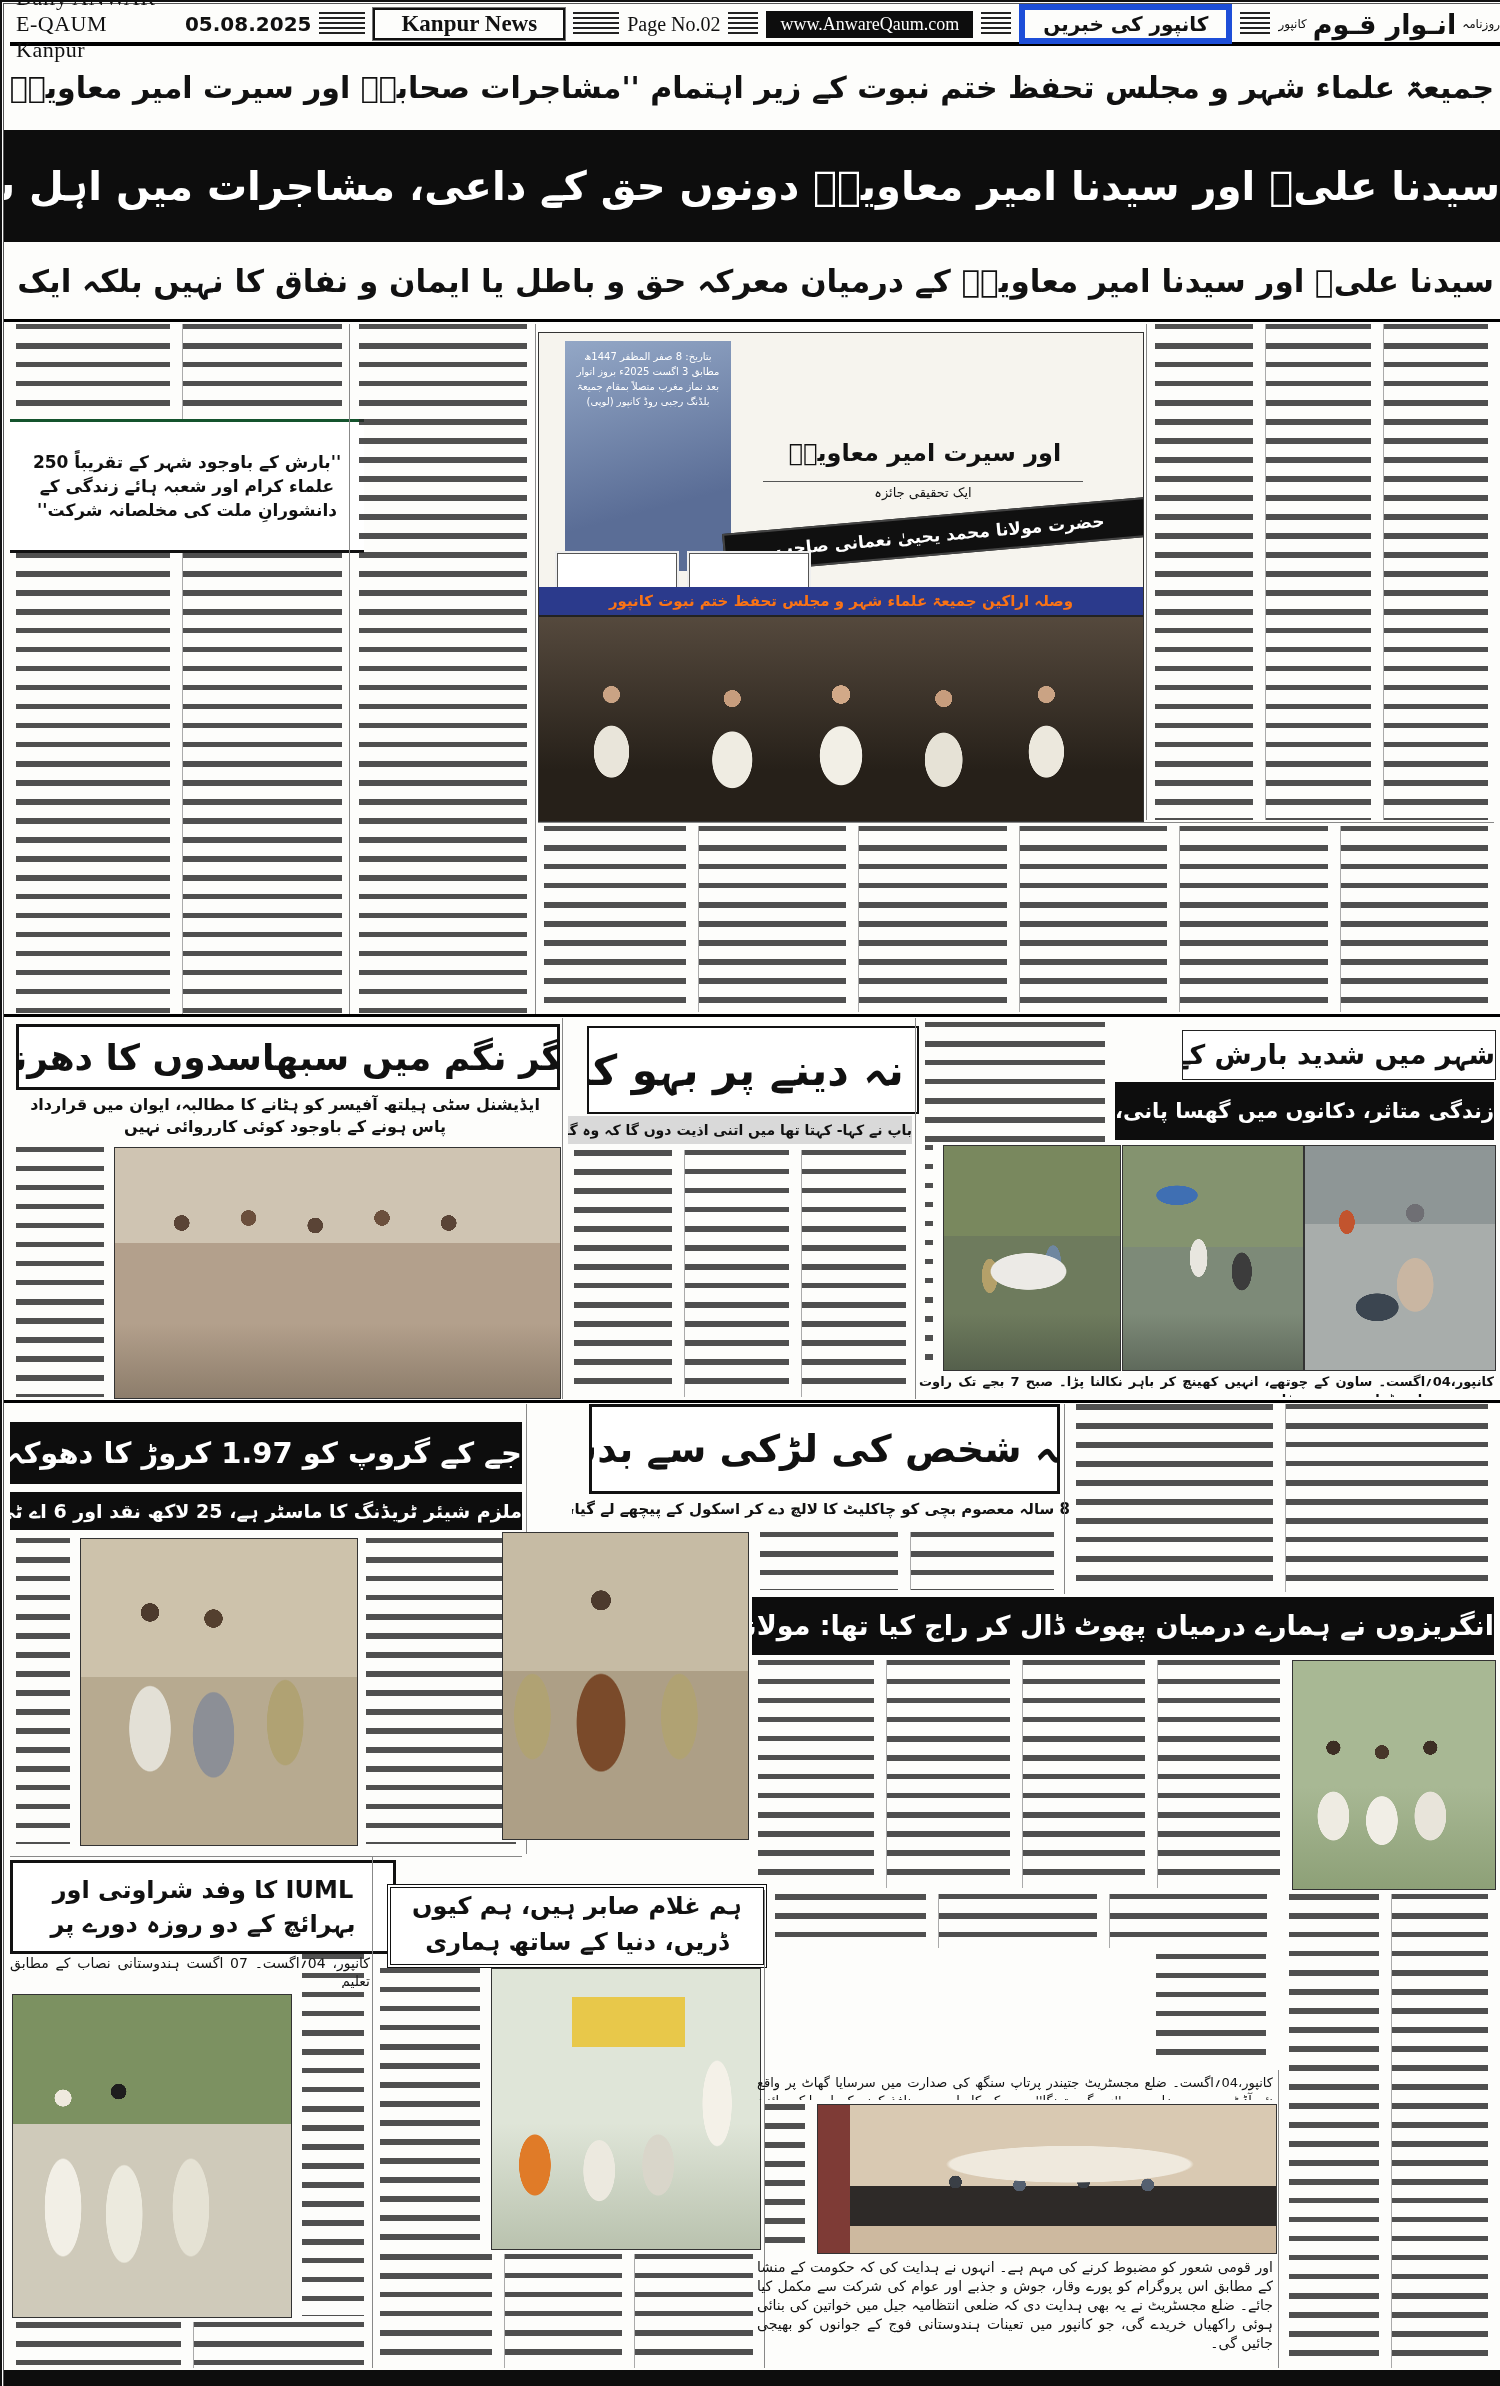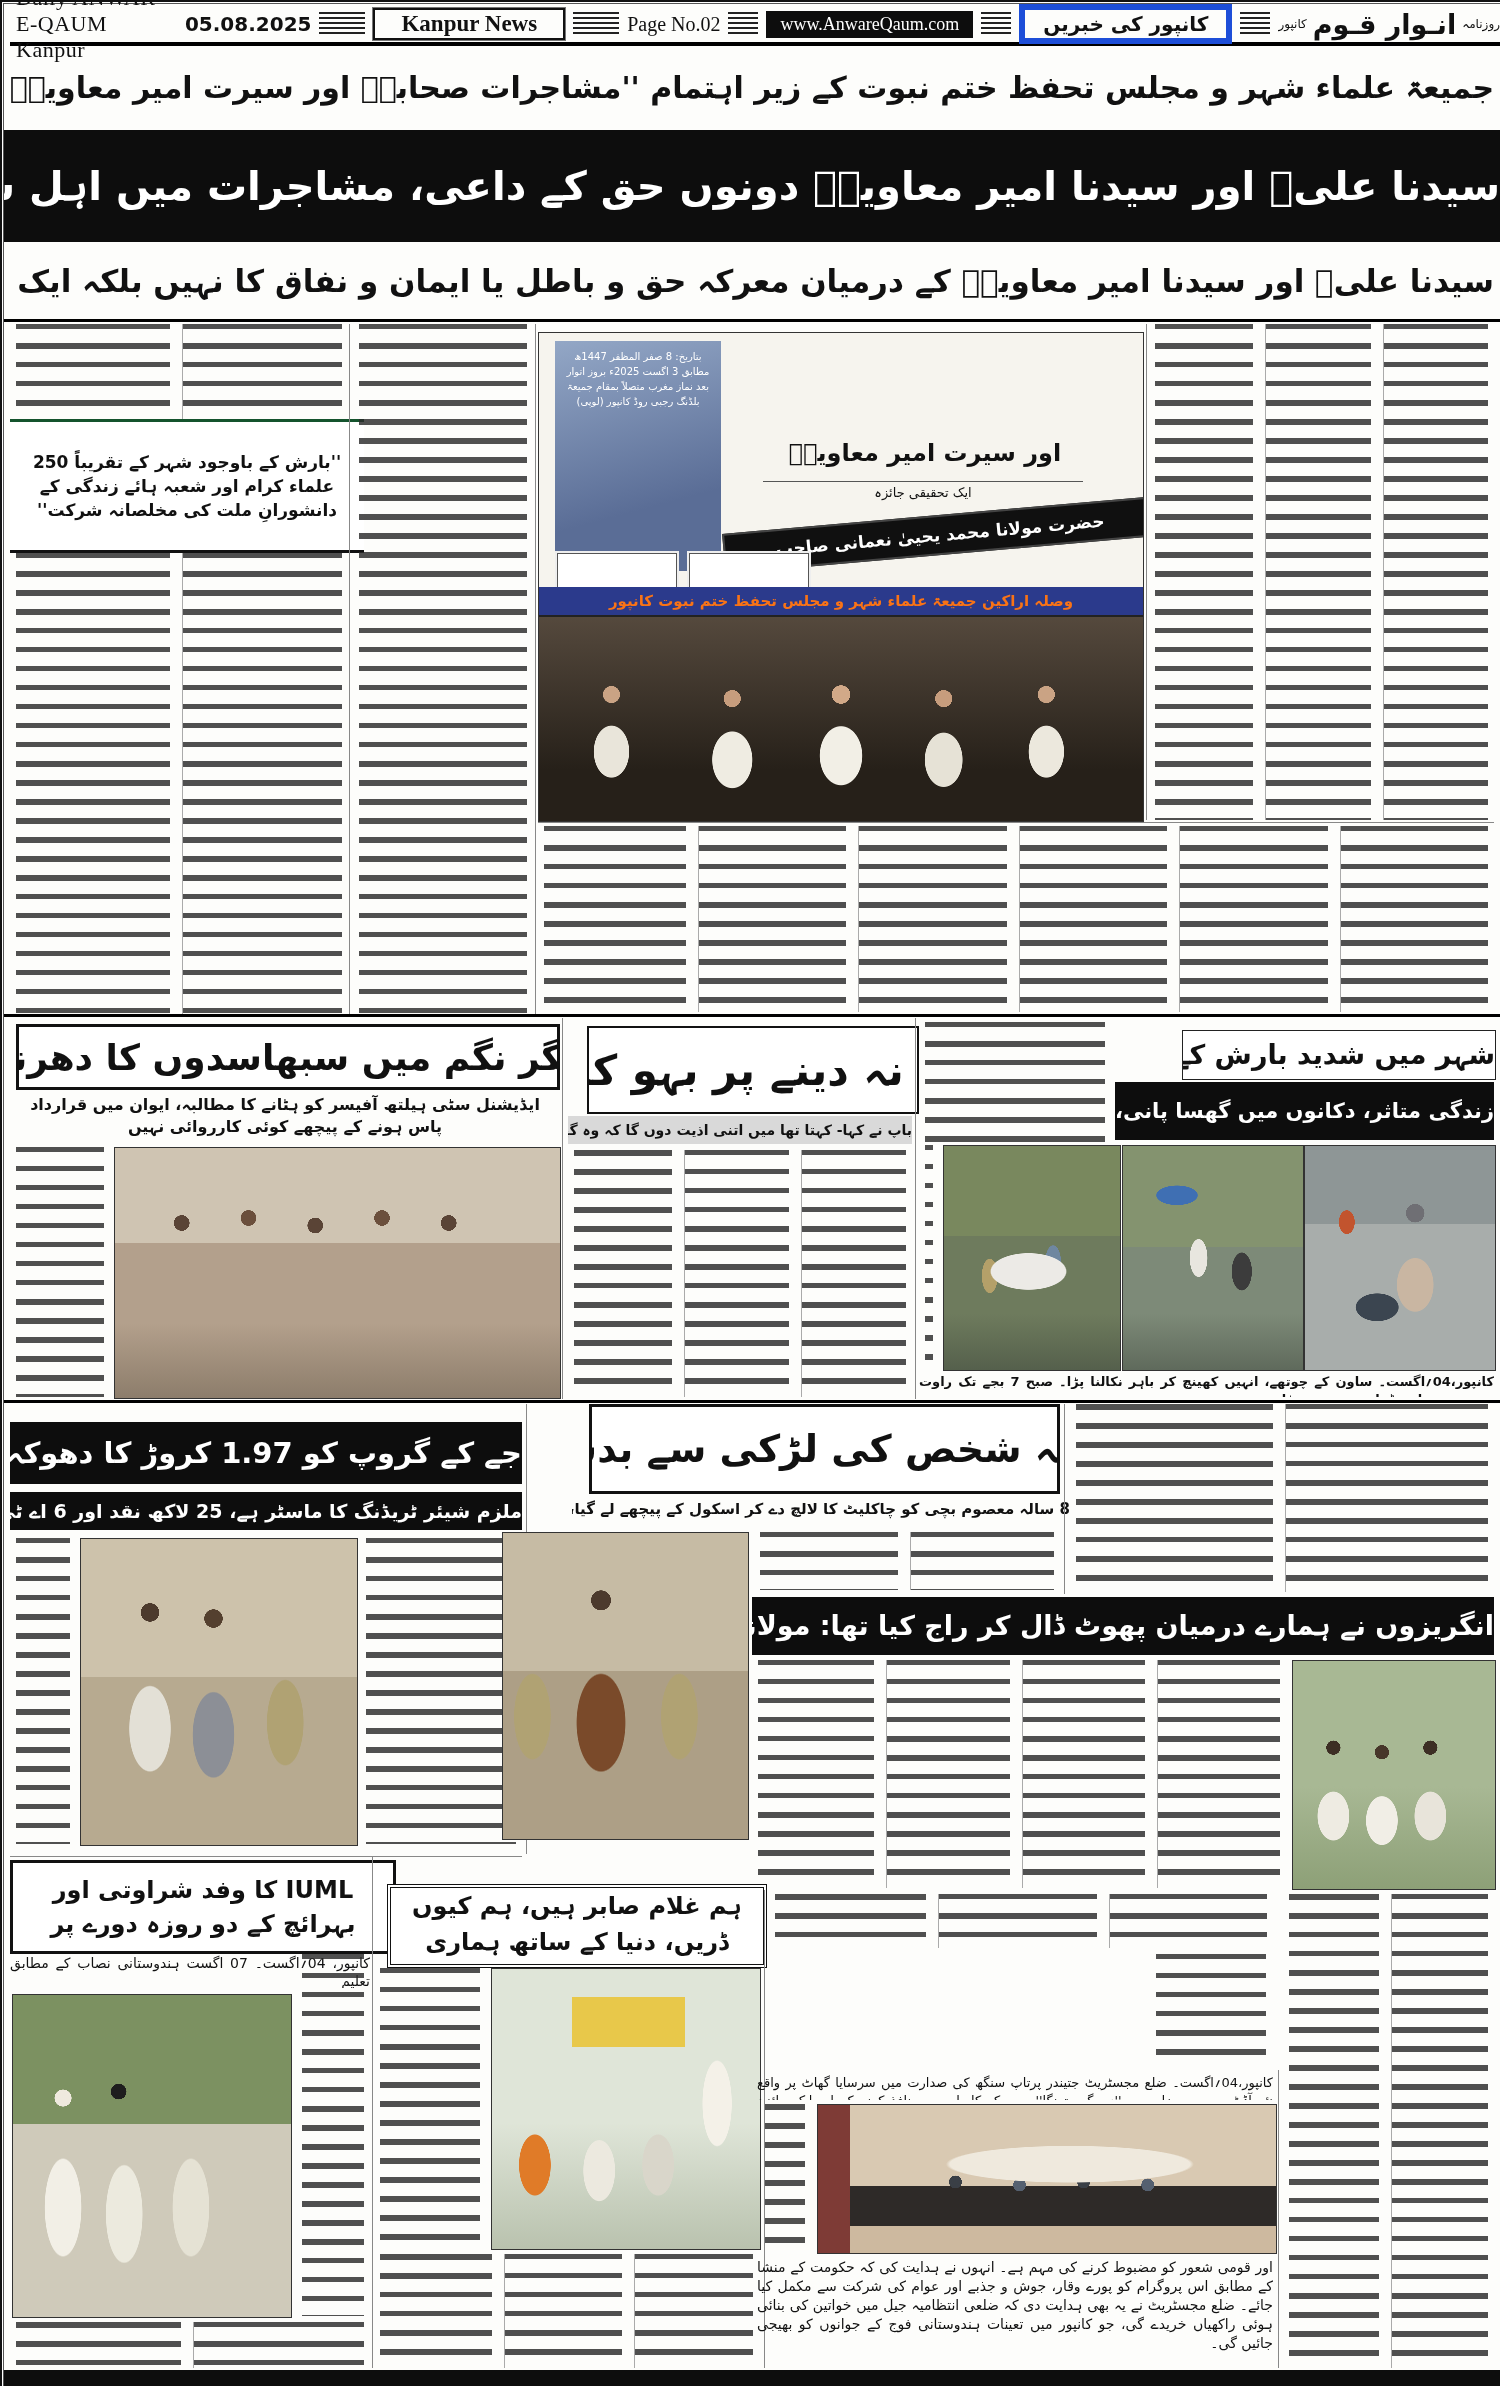--- a/index.html
+++ b/index.html
@@ -38,21 +38,21 @@
   
   .sn{direction:rtl;font-size:13px;line-height:18px;text-align:justify;overflow:hidden;}
   .sub{direction:rtl;font-weight:bold;text-align:center;white-space:nowrap;overflow:hidden;}
   .blackbar{background:#0d0d0d;color:#fff;}
   .boxhead{border:3px solid #111;display:flex;align-items:center;justify-content:center;background:#fff;}
   .pullquote{background:#fff;border-top:3px solid #14532d;border-bottom:3px solid #111;
              direction:rtl;font-weight:bold;font-size:17px;line-height:24px;text-align:center;
              display:flex;align-items:center;justify-content:center;padding:4px 8px;}
   
   .poster{position:absolute;inset:0 0 204px 0;background:#f6f4ee;border-bottom:2px solid #222;overflow:hidden;}
-  .poster .datepanel{position:absolute;top:8px;left:16px;width:150px;height:214px;
+  .poster .datepanel{position:absolute;top:8px;left:26px;width:150px;height:214px;
       background:linear-gradient(165deg,#93a7c6,#5a6d96 70%);color:#fff;direction:rtl;
       font-size:10px;line-height:15px;padding:8px;text-align:center;overflow:hidden;}
   .poster .ptitle{position:absolute;top:26px;right:18px;width:400px;color:#bf3026;font-size:48px;font-weight:bold;direction:rtl;text-align:center;white-space:nowrap;overflow:hidden;}
   .poster .psub{position:absolute;top:106px;right:18px;width:400px;font-size:24px;font-weight:bold;direction:rtl;text-align:center;white-space:nowrap;}
   .poster .ptag{position:absolute;top:148px;right:60px;width:320px;font-size:13px;direction:rtl;text-align:center;border-top:1px solid #555;padding-top:3px;}
   .poster .speaker{position:absolute;top:182px;right:-14px;width:430px;background:#101010;color:#fff;
       transform:rotate(-5deg);font-size:17px;font-weight:bold;direction:rtl;text-align:center;
       line-height:36px;white-space:nowrap;overflow:hidden;border:2px solid #444;}
   .poster .card{position:absolute;bottom:26px;width:118px;height:34px;background:#fff;border:1px solid #555;
       box-shadow:0 0 0 2px #eee;}
@@ -139,21 +139,21 @@
     <div class="c"></div>
     <div class="c"></div>
     <div class="c"></div>
     <div class="c"></div>
     <div class="c"></div>
   </div>
 
   <div class="abs rule" style="top:1012px;left:2px;width:1496px;height:3px;"></div>
 
   <div class="abs boxhead h-urdu" style="top:1022px;left:14px;width:538px;height:60px;font-size:36px;">نگر نگم میں سبھاسدوں کا دھرنا</div>
-  <div class="abs sub" style="top:1092px;left:10px;width:546px;height:44px;font-size:16px;line-height:22px;white-space:normal;">ایڈیشنل سٹی ہیلتھ آفیسر کو ہٹانے کا مطالبہ، ایوان میں قرارداد پاس ہونے کے پیچھے کوئی کارروائی نہیں</div>
+  <div class="abs sub" style="top:1092px;left:10px;width:546px;height:44px;font-size:16px;line-height:22px;white-space:normal;">ایڈیشنل سٹی ہیلتھ آفیسر کو ہٹانے کا مطالبہ، ایوان میں قرارداد پاس ہونے کے باوجود کوئی کارروائی نہیں</div>
   <div class="abs cols" style="top:1145px;left:8px;width:100px;height:250px;">
     <div class="c"></div>
   </div>
   <div class="abs ph" style="top:1145px;left:112px;width:445px;height:250px;
        background:
          radial-gradient(circle 11px at 15% 30%,#5a4436 70%,transparent 72%),
          radial-gradient(circle 11px at 30% 28%,#6b4f3c 70%,transparent 72%),
          radial-gradient(circle 11px at 45% 31%,#5a4436 70%,transparent 72%),
          radial-gradient(circle 11px at 60% 28%,#6b4f3c 70%,transparent 72%),
          radial-gradient(circle 11px at 75% 30%,#5a4436 70%,transparent 72%),

